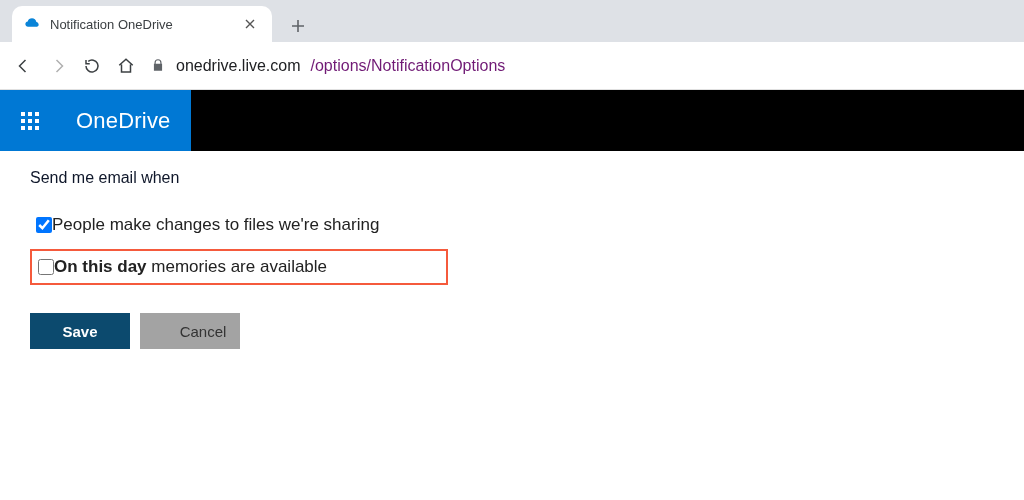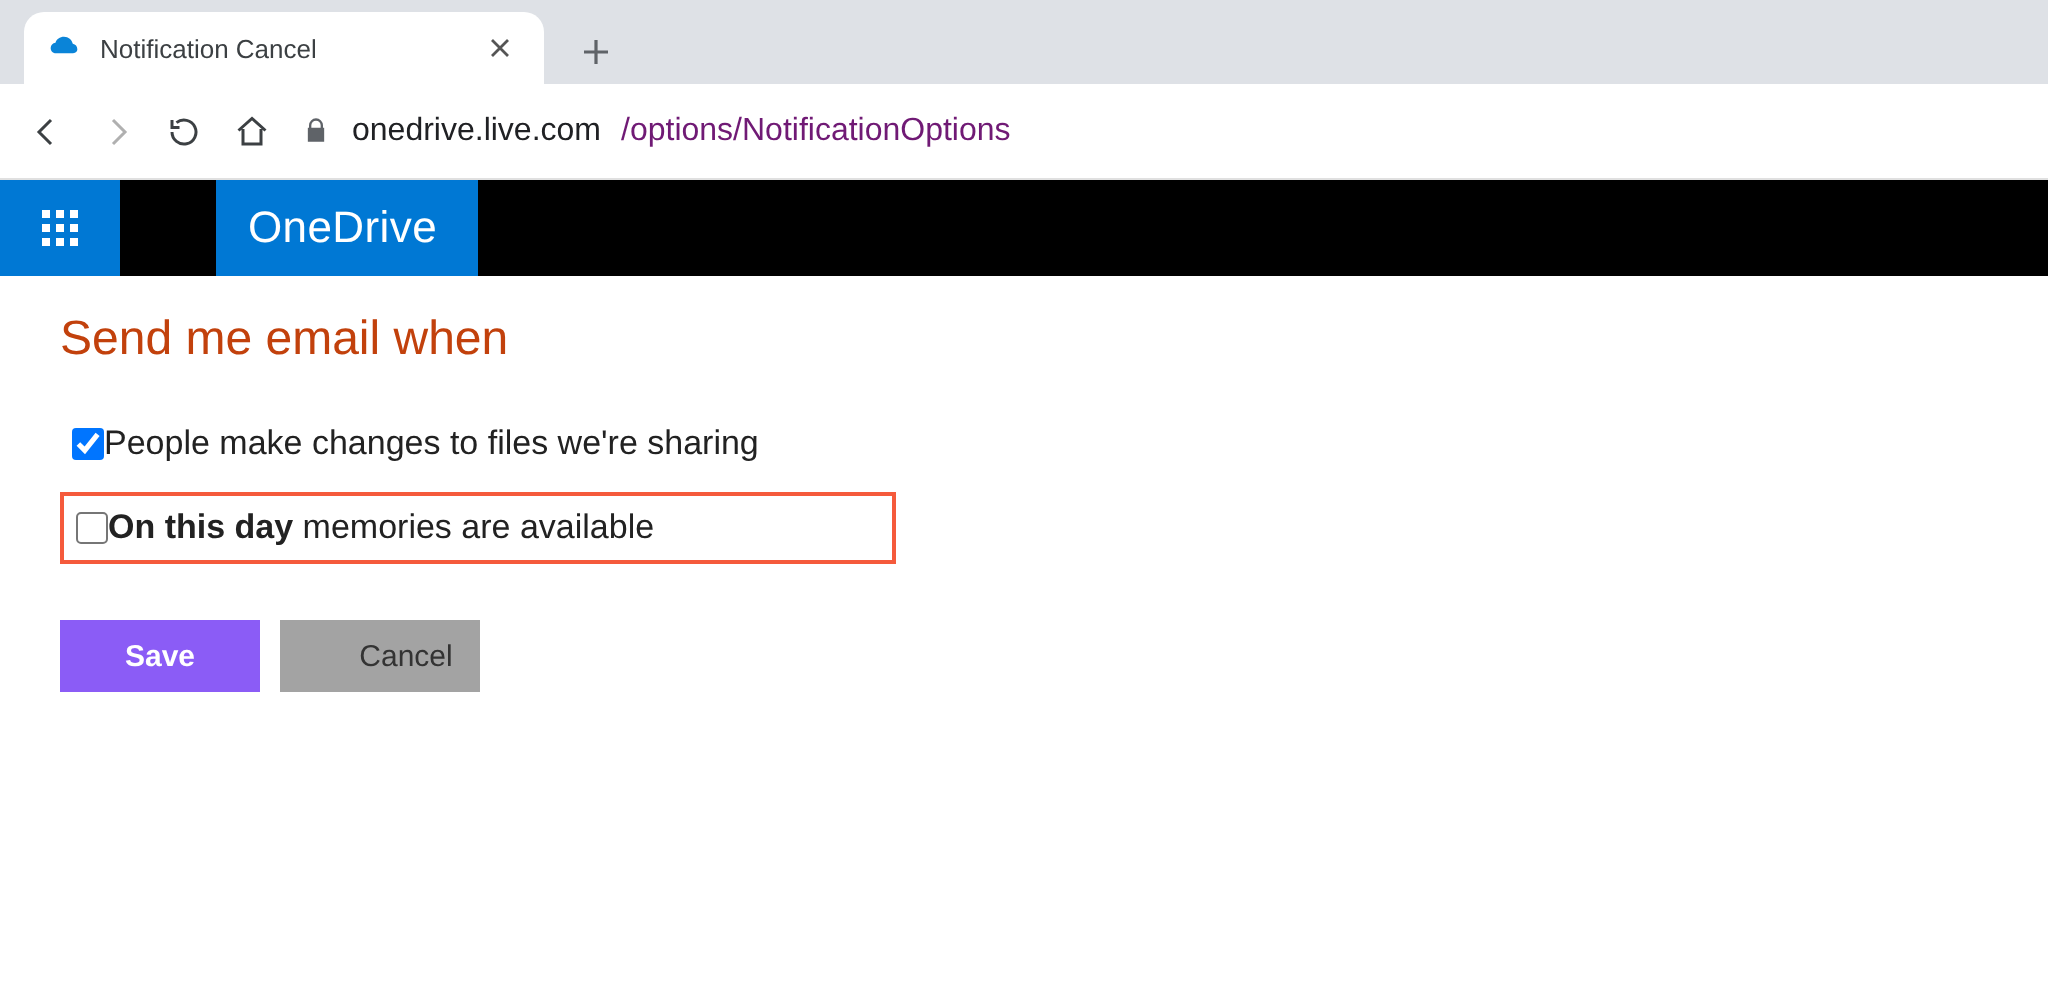--- a/index.html
+++ b/index.html
@@ -25,55 +25,55 @@
     padding: 8px 14px; border-bottom: 1px solid #e0e0e0; height: 48px;
   }
   .toolbar .nav-btn { width: 20px; height: 20px; display:flex; align-items:center; justify-content:center; color:#3c4043; cursor:pointer; }
   .toolbar .nav-btn.disabled { color:#b0b0b0; cursor:default; }
   .addr { flex: 1; display:flex; gap:10px; font-size:16px; color:#202124; }
   .addr .lock { color:#5f6368; width:16px; height:16px; display:flex; align-items:center; justify-content:center; }
   .addr .host { color:#202124; }
   .addr .path { color:#701a75; }
 
   
-  .app-bar { display:flex; height: 48px; background:#000; color:#fff;gap:48px; }
+  .app-bar { display:flex; height: 61px; background:#000; color:#fff; }
   .waffle { width:60px; background:#0078D4; display:flex; align-items:center; justify-content:center; cursor:pointer; }
   .brand { background:#0078D4; display:flex; align-items:center; padding:0 20px 0 16px; font-size:22px; font-weight:400; letter-spacing:0.2px; }
 
   
   .content { display:flex; height: calc(500px - 42px - 48px - 56px); }
   .sidebar { width:280px; padding: 18px 22px; color:#333; }
   .sidebar h2 { margin: 0 0 18px 0; font-size: 28px; font-weight: 300; color:#333; }
   .sidebar ul { list-style:none; margin:0; padding:0; }
   .sidebar li { font-size:16px; padding: 8px 4px; cursor:pointer; color:#333; }
 
   .main { flex:1; padding: 18px 30px; }
-  .main h3 { margin: 0 0 22px 0; font-size: 24px; font-weight: 300; color:#c2410c; }
+  .main h3 { margin: 0 0 22px 0; font-size: 16px; font-weight: 300; color:#0f172a; }
   .opt-row { display:flex; align-items:center; font-size:17px; color:#222; margin-bottom: 8px; padding: 6px 16px 6px 6px; }
   .opt-row input[type=checkbox] { width:16px; height:16px; margin:0; }
   .opt-row .lbl b { font-weight:700; }
   .opt-row.highlight { border: 2px solid #f55a3c; width: 418px; }
 
   .btn-row { margin-top: 28px; display:flex; gap:10px; }
   .btn { width:100px; height:36px; font-size:15px; border:none; cursor:pointer; display:flex; align-items:center; justify-content:center; }
-  .btn.primary { background:#8b5cf6; color:#fff; font-weight:600; }
+  .btn.primary { background:#0c4a6e; color:#fff; font-weight:600; }
   .btn.secondary { background:#a3a3a3; color:#333;padding-left:32px; }
 </style>
 </head>
 <body>
 
 <div class="chrome">
   <div class="tab-strip">
     <div class="tab">
       <span class="favicon">
         <svg width="16" height="16" viewBox="0 0 24 24">
             <path fill="#0a84d8" d="M6 16c-2 0-4-1.5-4-4 0-2 1.6-3.6 3.6-3.9C6.3 5.3 8.9 3.5 12 3.5c3.3 0 6 2.3 6.6 5.4 2 .3 3.4 2 3.4 4.1 0 2.2-1.8 3-4 3H6z"></path>
           </svg>
       </span>
-      <span class="title">Notification Cancel</span>
+      <span class="title">Notification OneDrive</span>
       <span class="close">
         <svg width="10" height="10" viewBox="0 0 10 10">
             <path stroke="#555" stroke-width="1.4" d="M1 1l8 8M9 1l-8 8"></path>
           </svg>
       </span>
     </div>
     <div class="new-tab">
       <svg width="14" height="14" viewBox="0 0 14 14">
           <path stroke="#5f6368" stroke-width="1.6" d="M7 1v12M1 7h12"></path>
         </svg>

